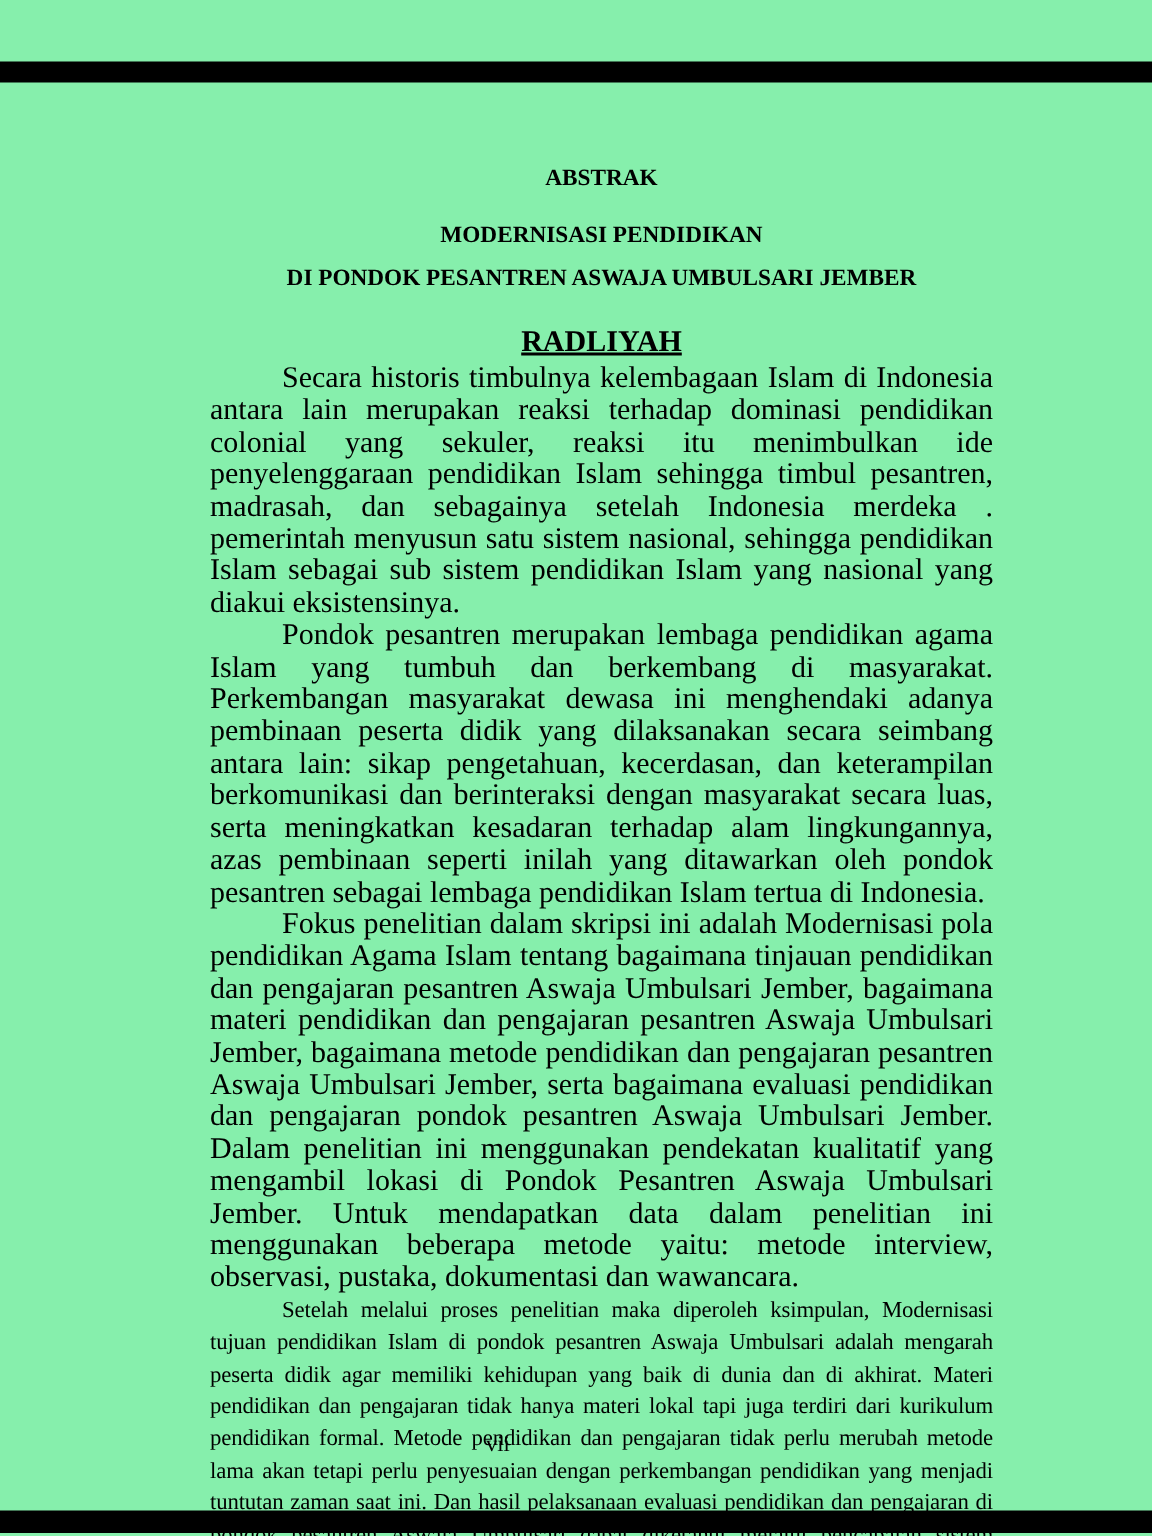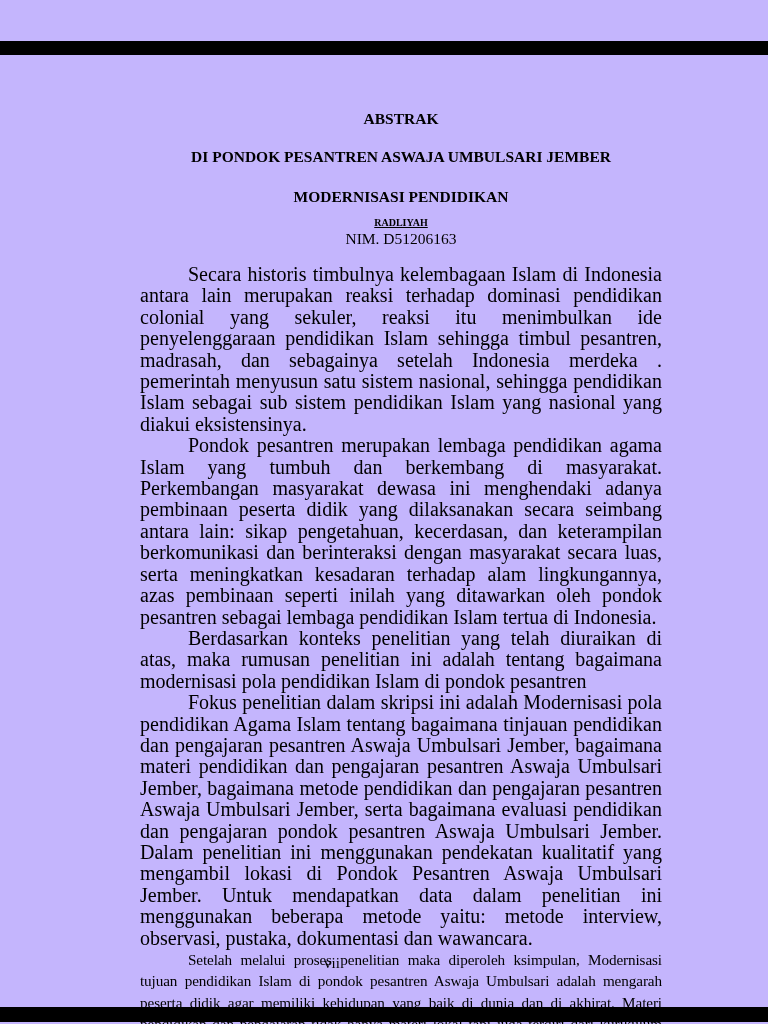--- a/index.html
+++ b/index.html
@@ -8,21 +8,21 @@
     width: 768px;
     height: 1024px;
     background: #ffffff;
     font-family: "Liberation Serif", serif;
     color: #000;
   }
   .page {
     position: relative;
     width: 768px;
     height: 1024px;
-    background: #c4b5fd;
+    background: #86efac;
     overflow: hidden;
   }
   .black-bar {
     position: absolute;
     left: 0;
     width: 768px;
     background: #000000;
   }
   .black-bar.top { top: 41px; height: 14px; }
   .black-bar.bottom { top: 1007px; height: 15px; }
@@ -39,21 +39,21 @@
     font-size: 15.5px;
     line-height: 18px;
     margin: 0;
   }
   .heading.title { margin-bottom: 20px; }
   .heading.sub1 { margin-bottom: 11px; }
   .heading.sub2 { margin-bottom: 22px; }
   .author {
     text-align: center;
     font-weight: bold;
-    font-size: 10px;
+    font-size: 20px;
     text-decoration: underline;
     margin: 0 0 2px 0;
   }
   .nim {
     text-align: center;
     font-size: 15.5px;
     margin: 0 0 16px 0;
   }
   .body-text p {
     margin: 0;
@@ -77,29 +77,27 @@
 </style>
 </head>
 <body>
 
 <div class="page">
 
   <div class="black-bar top"></div>
 
   <div class="content">
     <p class="heading title">ABSTRAK</p>
+    <p class="heading sub1">MODERNISASI PENDIDIKAN</p>
     <p class="heading sub2">DI PONDOK PESANTREN ASWAJA UMBULSARI JEMBER</p>
-    <p class="heading sub1">MODERNISASI PENDIDIKAN</p>
     <p class="author">RADLIYAH</p>
-    <p class="nim">NIM. D51206163</p>
 
     <div class="body-text">
       <p>Secara historis timbulnya kelembagaan Islam di Indonesia antara lain merupakan reaksi terhadap dominasi pendidikan colonial yang sekuler, reaksi itu menimbulkan ide penyelenggaraan pendidikan Islam sehingga timbul pesantren, madrasah, dan sebagainya setelah Indonesia merdeka . pemerintah menyusun satu sistem nasional, sehingga pendidikan Islam sebagai sub sistem pendidikan Islam yang nasional yang diakui eksistensinya.</p>
       <p>Pondok pesantren merupakan lembaga pendidikan agama Islam yang tumbuh dan berkembang di masyarakat. Perkembangan masyarakat dewasa ini menghendaki adanya pembinaan peserta didik yang dilaksanakan secara seimbang antara lain: sikap pengetahuan, kecerdasan, dan keterampilan berkomunikasi dan berinteraksi dengan masyarakat secara luas, serta meningkatkan kesadaran terhadap alam lingkungannya, azas pembinaan seperti inilah yang ditawarkan oleh pondok pesantren sebagai lembaga pendidikan Islam tertua di Indonesia.</p>
-      <p>Berdasarkan konteks penelitian yang telah diuraikan di atas, maka rumusan penelitian ini adalah tentang bagaimana modernisasi pola pendidikan Islam di pondok pesantren</p>
       <p>Fokus penelitian dalam skripsi ini adalah Modernisasi pola pendidikan Agama Islam tentang bagaimana tinjauan pendidikan dan pengajaran pesantren Aswaja Umbulsari Jember, bagaimana materi pendidikan dan pengajaran pesantren Aswaja Umbulsari Jember, bagaimana metode pendidikan dan pengajaran pesantren Aswaja Umbulsari Jember, serta bagaimana evaluasi pendidikan dan pengajaran pondok pesantren Aswaja Umbulsari Jember. Dalam penelitian ini menggunakan pendekatan kualitatif yang mengambil lokasi di Pondok Pesantren Aswaja Umbulsari Jember. Untuk mendapatkan data dalam penelitian ini menggunakan beberapa metode yaitu: metode interview, observasi, pustaka, dokumentasi dan wawancara.</p>
       <p class="alt">Setelah melalui proses penelitian maka diperoleh ksimpulan, Modernisasi tujuan pendidikan Islam di pondok pesantren Aswaja Umbulsari adalah mengarah peserta didik agar memiliki kehidupan yang baik di dunia dan di akhirat. Materi pendidikan dan pengajaran tidak hanya materi lokal tapi juga terdiri dari kurikulum pendidikan formal. Metode pendidikan dan pengajaran tidak perlu merubah metode lama akan tetapi perlu penyesuaian dengan perkembangan pendidikan yang menjadi tuntutan zaman saat ini. Dan hasil pelaksanaan evaluasi pendidikan dan pengajaran di pondok pesantren Aswaja Umbulsari dapat diketahui melalui pencapaian sistem pendidikan dan pengajaran yang mengatur jalannya pendidikan dan pengajaran di pondok pesantren.</p>
     </div>
   </div>
 
   <div class="page-number">vii</div>
 
   <div class="black-bar bottom"></div>
 
 </div>

